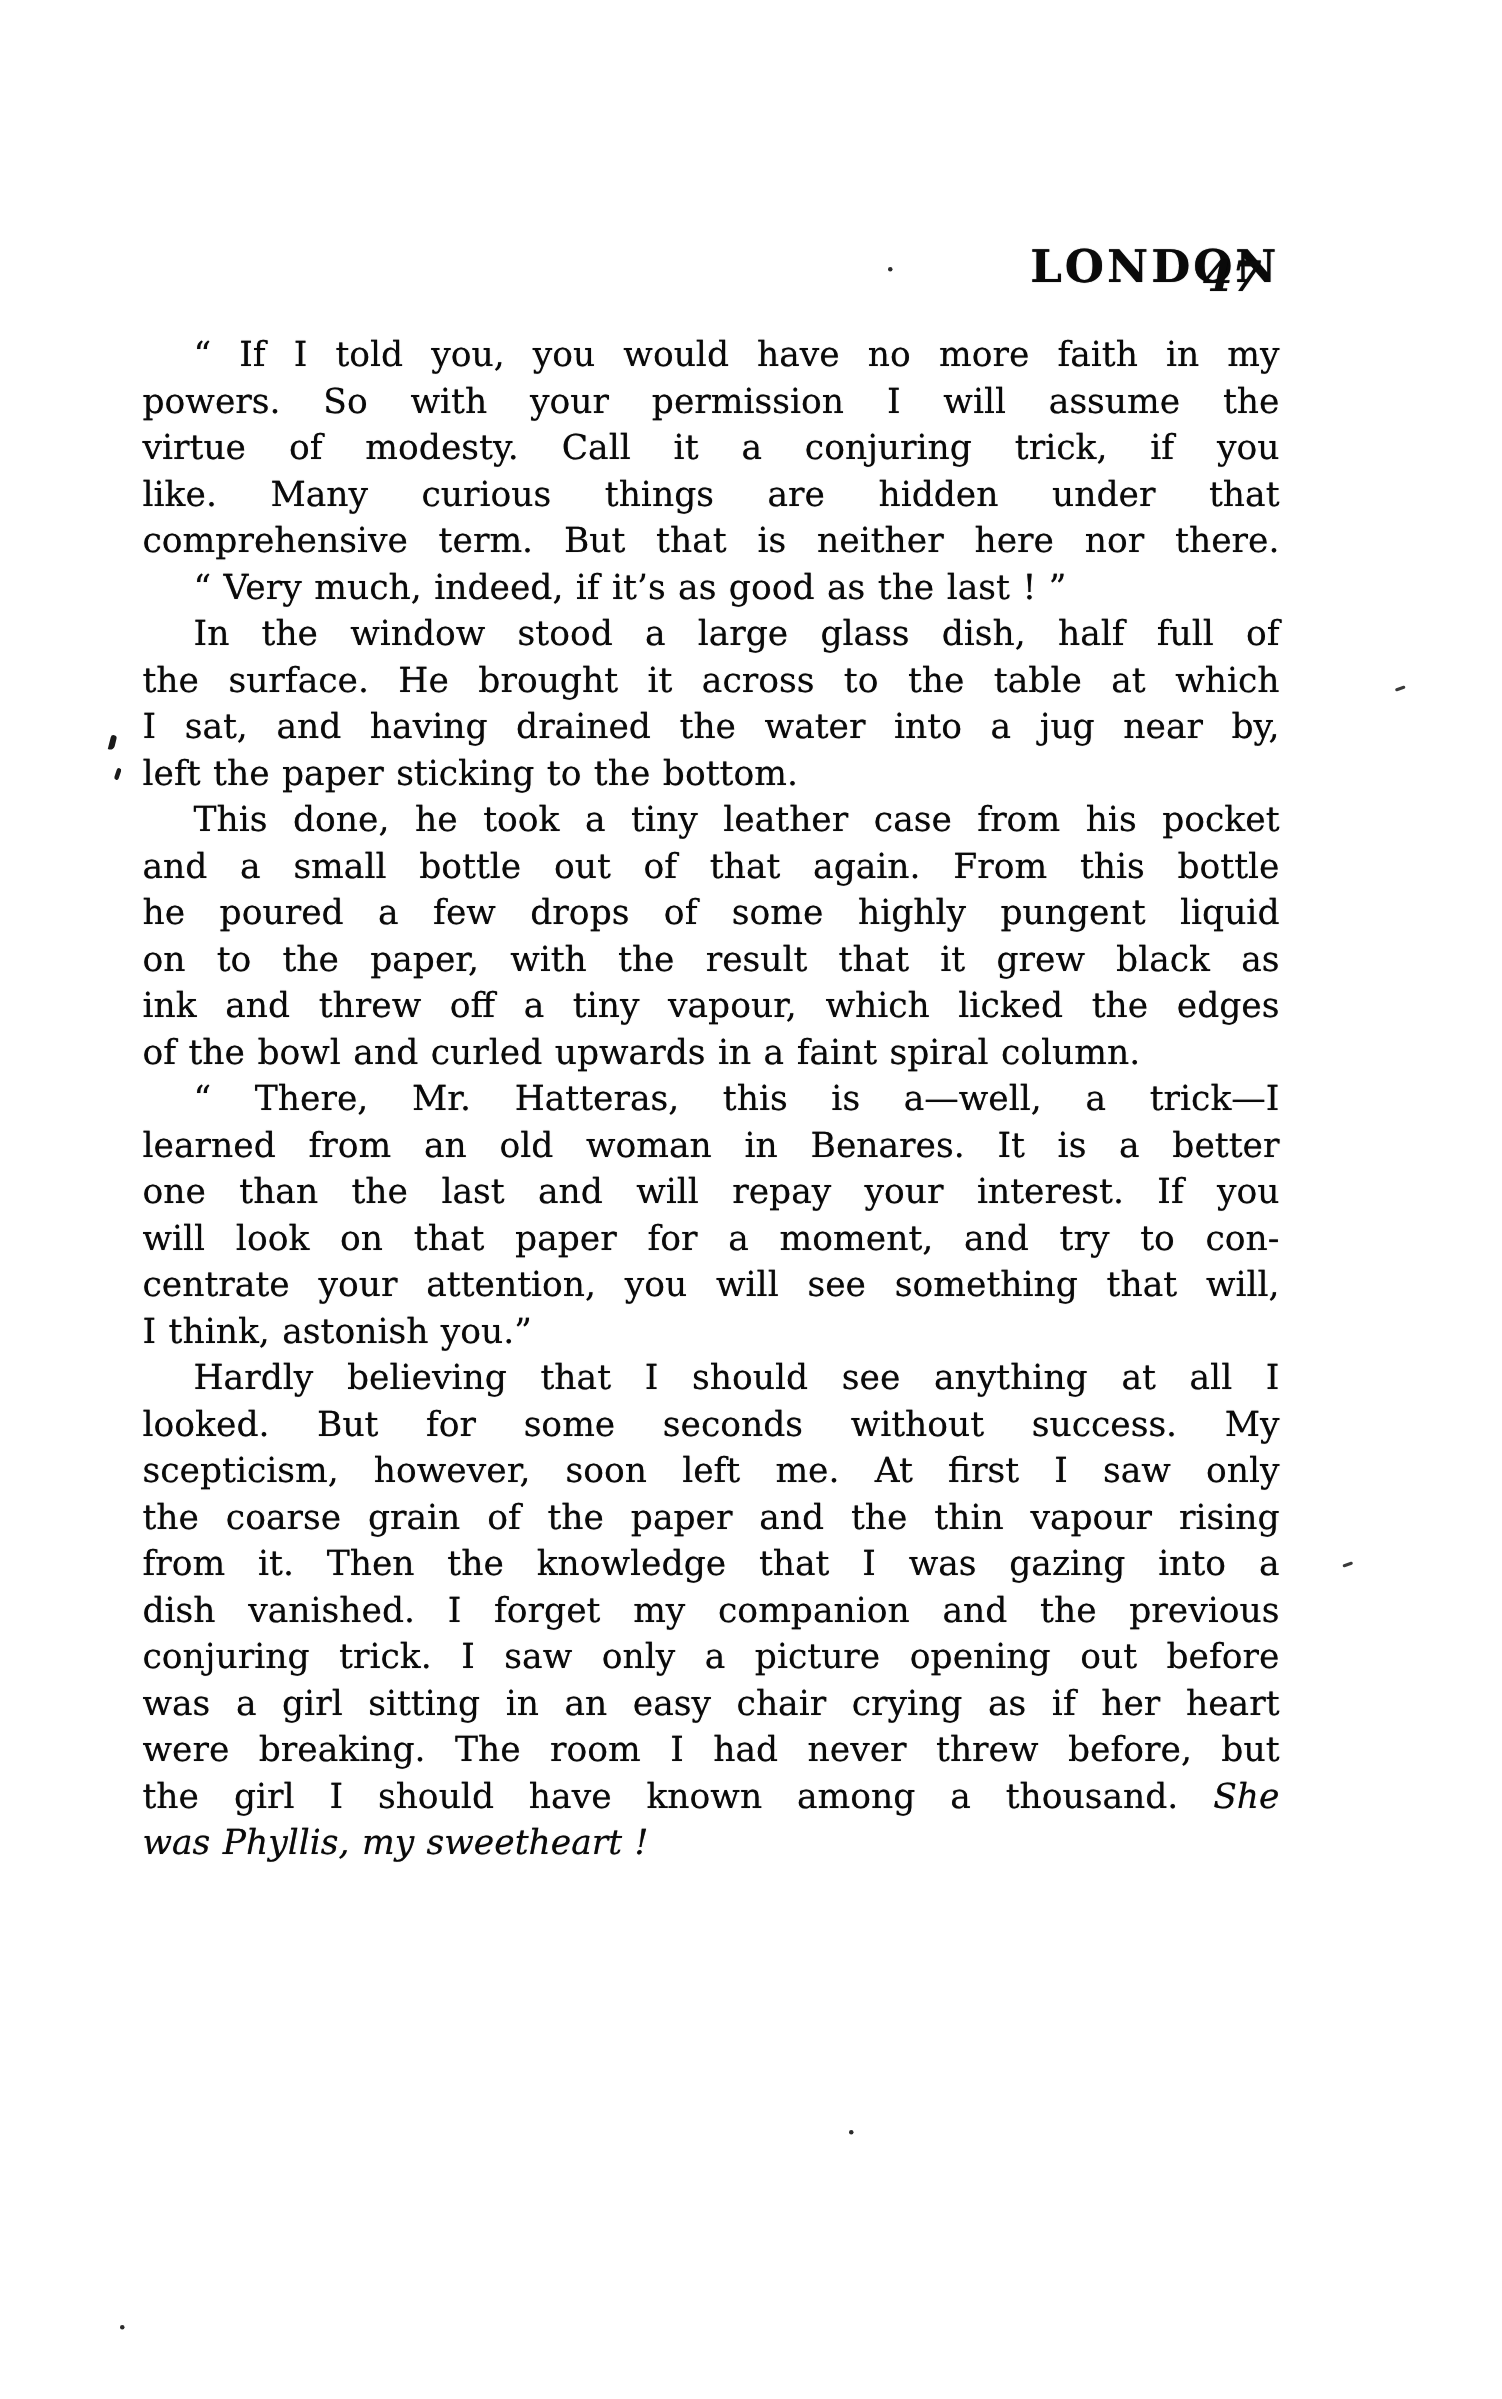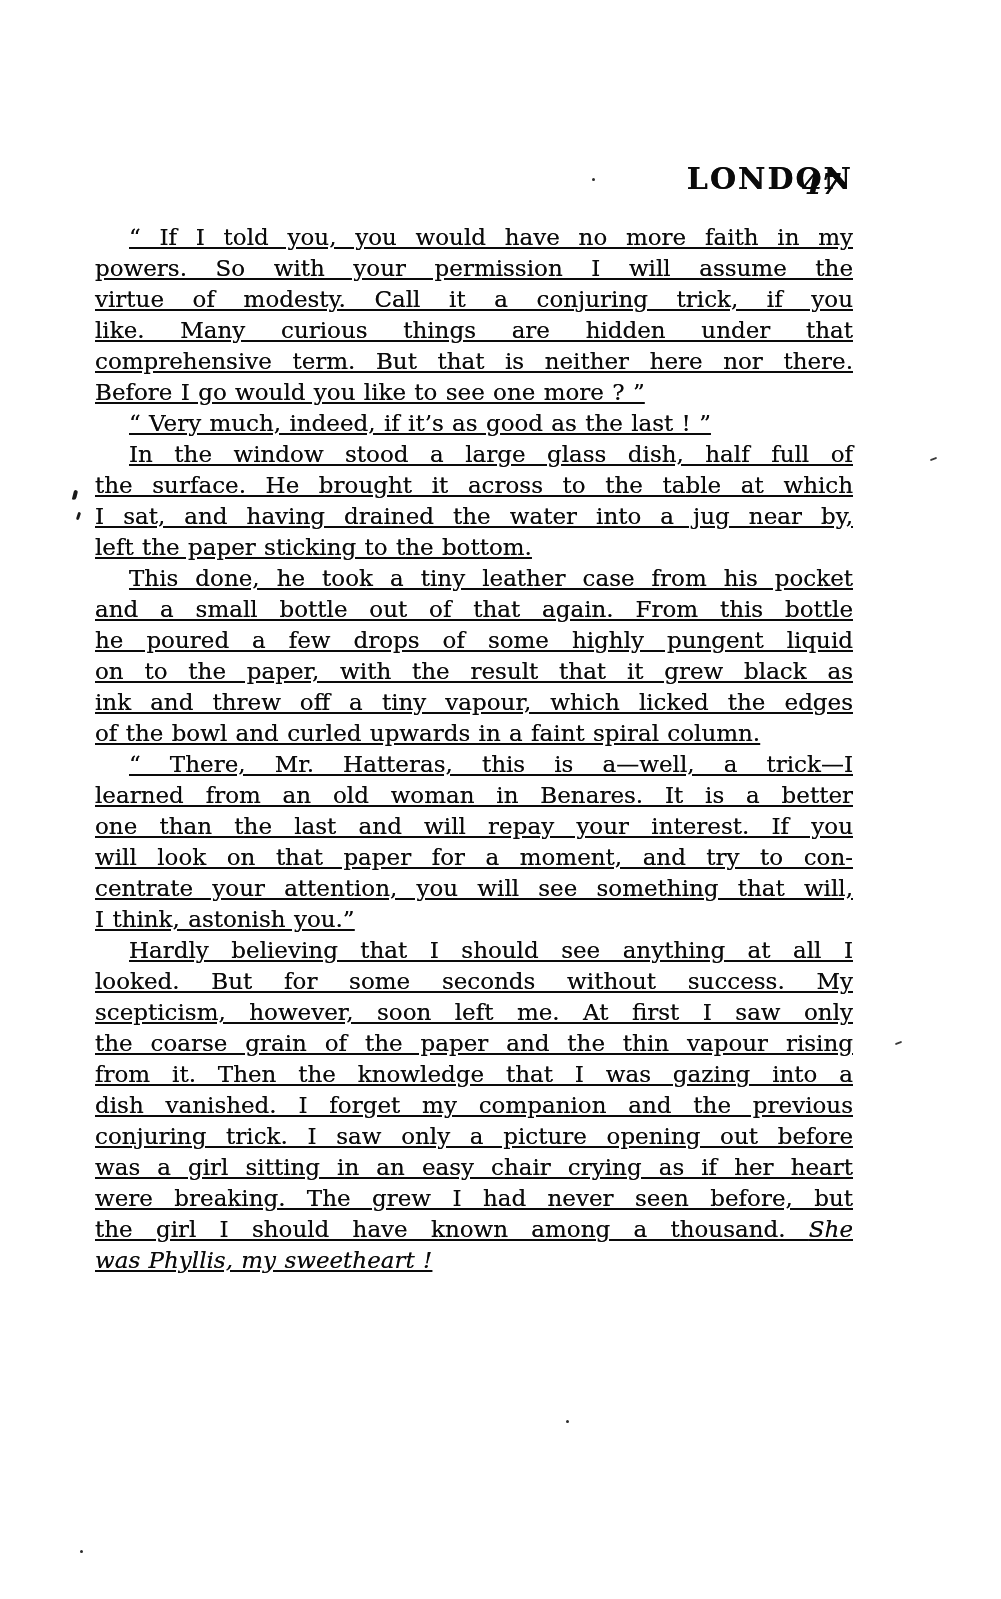--- a/index.html
+++ b/index.html
@@ -50,21 +50,21 @@
   }
   .body-text {
     position: absolute;
     top: 222px;
     left: 95px;
     width: 758px;
     font-size: 23px;
     line-height: 31px;
     text-shadow: 0 0 0.5px rgba(0,0,0,0.65);
   }
-  .paragraph { margin: 0; text-decoration: underline; }
+  .paragraph { margin: 0; }
   .line {
     text-align: justify;
     text-align-last: justify;
     word-spacing: 1px;
   }
   .line.last { text-align-last: left; }
   .line.first { text-indent: 34px; }
   .italic { font-style: italic; }
   
   .speck {
@@ -103,21 +103,20 @@
     <div class="page-number">47</div>
   </div>
 
   <div class="body-text">
       <div class="paragraph">
         <div class="line first"><span>“ If I told you, you would have no more faith in my</span></div>
         <div class="line"><span>powers.  So with your permission I will assume the</span></div>
         <div class="line"><span>virtue of modesty.  Call it a conjuring trick, if you</span></div>
         <div class="line"><span>like.  Many curious things are hidden under that</span></div>
         <div class="line"><span>comprehensive term.  But that is neither here nor there.</span></div>
-        <div class="line last"><span>Before I go would you like to see one more ? ”</span></div>
       </div>
       <div class="paragraph">
         <div class="line first last"><span>“ Very much, indeed, if it’s as good as the last ! ”</span></div>
       </div>
       <div class="paragraph">
         <div class="line first"><span>In the window stood a large glass dish, half full of</span></div>
         <div class="line"><span>the surface.  He brought it across to the table at which</span></div>
         <div class="line"><span>I sat, and having drained the water into a jug near by,</span></div>
         <div class="line last"><span>left the paper sticking to the bottom.</span></div>
       </div>
@@ -139,21 +138,21 @@
       </div>
       <div class="paragraph">
         <div class="line first"><span>Hardly believing that I should see anything at all I</span></div>
         <div class="line"><span>looked.  But for some seconds without success.  My</span></div>
         <div class="line"><span>scepticism, however, soon left me.  At first I saw only</span></div>
         <div class="line"><span>the coarse grain of the paper and the thin vapour rising</span></div>
         <div class="line"><span>from it.  Then the knowledge that I was gazing into a</span></div>
         <div class="line"><span>dish vanished.  I forget my companion and the previous</span></div>
         <div class="line"><span>conjuring trick.  I saw only a picture opening out before</span></div>
         <div class="line"><span>was a girl sitting in an easy chair crying as if her heart</span></div>
-        <div class="line"><span>were breaking.  The grew I had never seen before, but</span></div>
+        <div class="line"><span>were breaking.  The room I had never threw before, but</span></div>
         <div class="line"><span>the girl I should have known among a thousand.  </span><span class="italic">She</span></div>
         <div class="line last"><span class="italic">was Phyllis, my sweetheart !</span></div>
       </div>
     </div>
 
   <div class="speck dot" style="left:592px; top:178px;"></div>
   <div class="speck comma" style="left:73px;  top:490px;"></div>
   <div class="speck tick" style="left:77px;  top:512px;"></div>
   <div class="speck dash" style="left:930px; top:458px;"></div>
   <div class="speck dash" style="left:895px; top:1042px;"></div>

